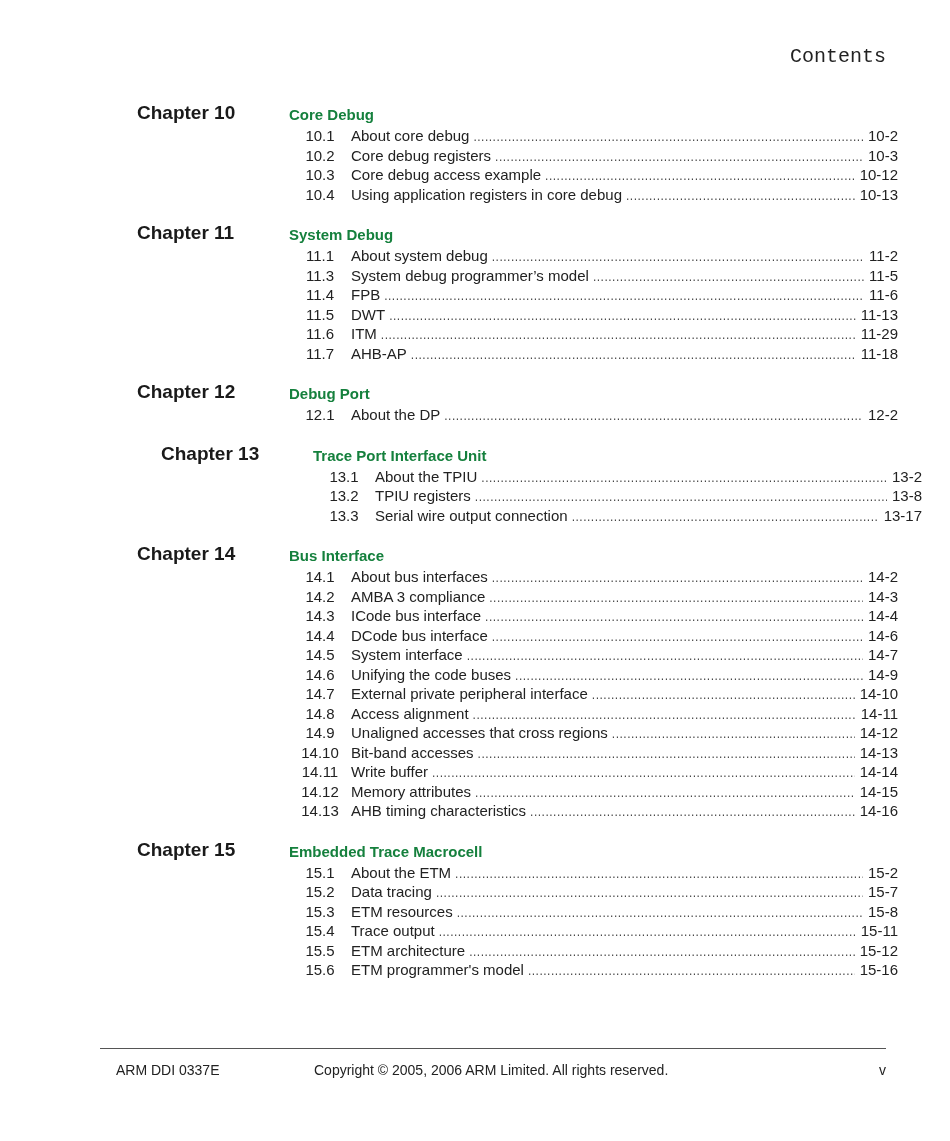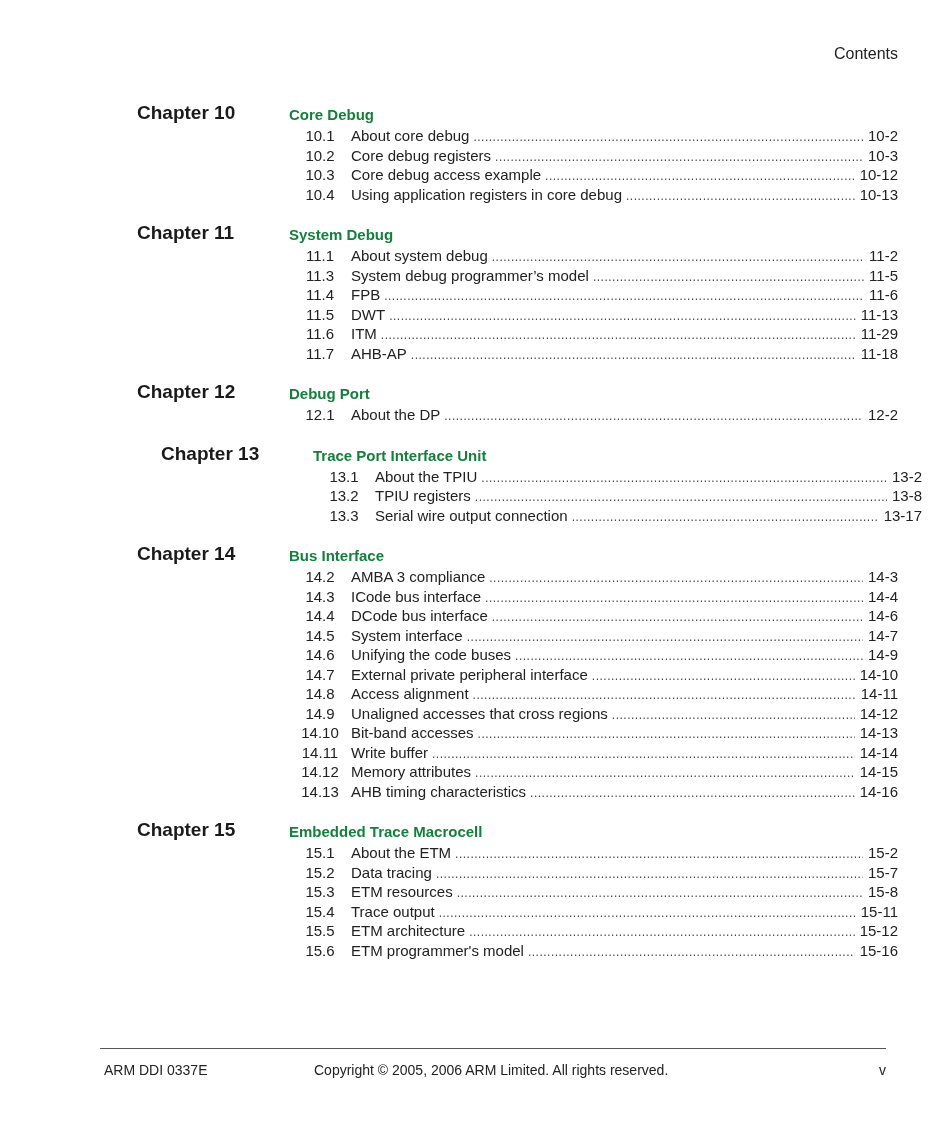--- a/index.html
+++ b/index.html
@@ -1,22 +1,22 @@
 <!DOCTYPE html>
 <html><head>
 <meta charset="utf-8">
 <style>
   html, body { margin: 0; padding: 0; background: #ffffff; }
   body {
     width: 950px; height: 1141px; position: relative; overflow: hidden;
     font-family: "Liberation Sans", sans-serif; color: #1a1a1a;
   }
   .running-head {
-    position: absolute; top: 45px; right: 52px;
-    font-size: 16px; color: #222;
+    position: absolute; top: 45px; right: 64px;
+    font-size: 20px; color: #222; font-family: Liberation Mono, monospace;
   }
   .toc { position: absolute; top: 102px; left: 12px; width: 950px; }
   .chapter { position: relative; margin-bottom: 18px; }
   .chapter-num {
     position: absolute; left: 125px; top: 0;
     font-size: 19px; font-weight: bold; color: #1a1a1a;
   }
   .chapter-title {
     margin-left: 277px; font-size: 15px; font-weight: bold; color: #15803d;
     height: 24px; line-height: 26px;
@@ -37,21 +37,21 @@
   }
   .entry .page { flex: none; padding-left: 5px; text-align: right; }
   .footer-rule {
     position: absolute; top: 1048px; left: 100px; width: 786px; height: 0;
     border-top: 1px solid #555;
   }
   .footer {
     position: absolute; top: 1062px; left: 100px; width: 786px;
     font-size: 14px; color: #222;
   }
-  .footer .doc-id { position: absolute; left: 4px; text-align: right; }
+  .footer .doc-id { position: absolute; left: 16px; text-align: right; }
   .footer .copyright { position: absolute; left: 214px; }
   .footer .page-num { position: absolute; right: 0; }
 </style>
 </head>
 <body>
 
 <div class="running-head">Contents</div>
 
 <div class="toc" id="toc">
     <div class="chapter" style="margin-bottom: 18px;">
@@ -159,20 +159,26 @@
           <span class="title">Serial wire output connection</span>
           <span class="leader"></span>
           <span class="page">13-17</span>
         </div>
       </div>
     </div>
     <div class="chapter" style="margin-bottom: 18px;">
       <div class="chapter-num">Chapter 14</div>
       <div class="chapter-title">Bus Interface</div>
       <div class="entries">
+        <div class="entry">
+          <span class="num">14.1</span>
+          <span class="title">About bus interfaces</span>
+          <span class="leader"></span>
+          <span class="page">14-2</span>
+        </div>
         <div class="entry">
           <span class="num">14.2</span>
           <span class="title">AMBA 3 compliance</span>
           <span class="leader"></span>
           <span class="page">14-3</span>
         </div>
         <div class="entry">
           <span class="num">14.3</span>
           <span class="title">ICode bus interface</span>
           <span class="leader"></span>

